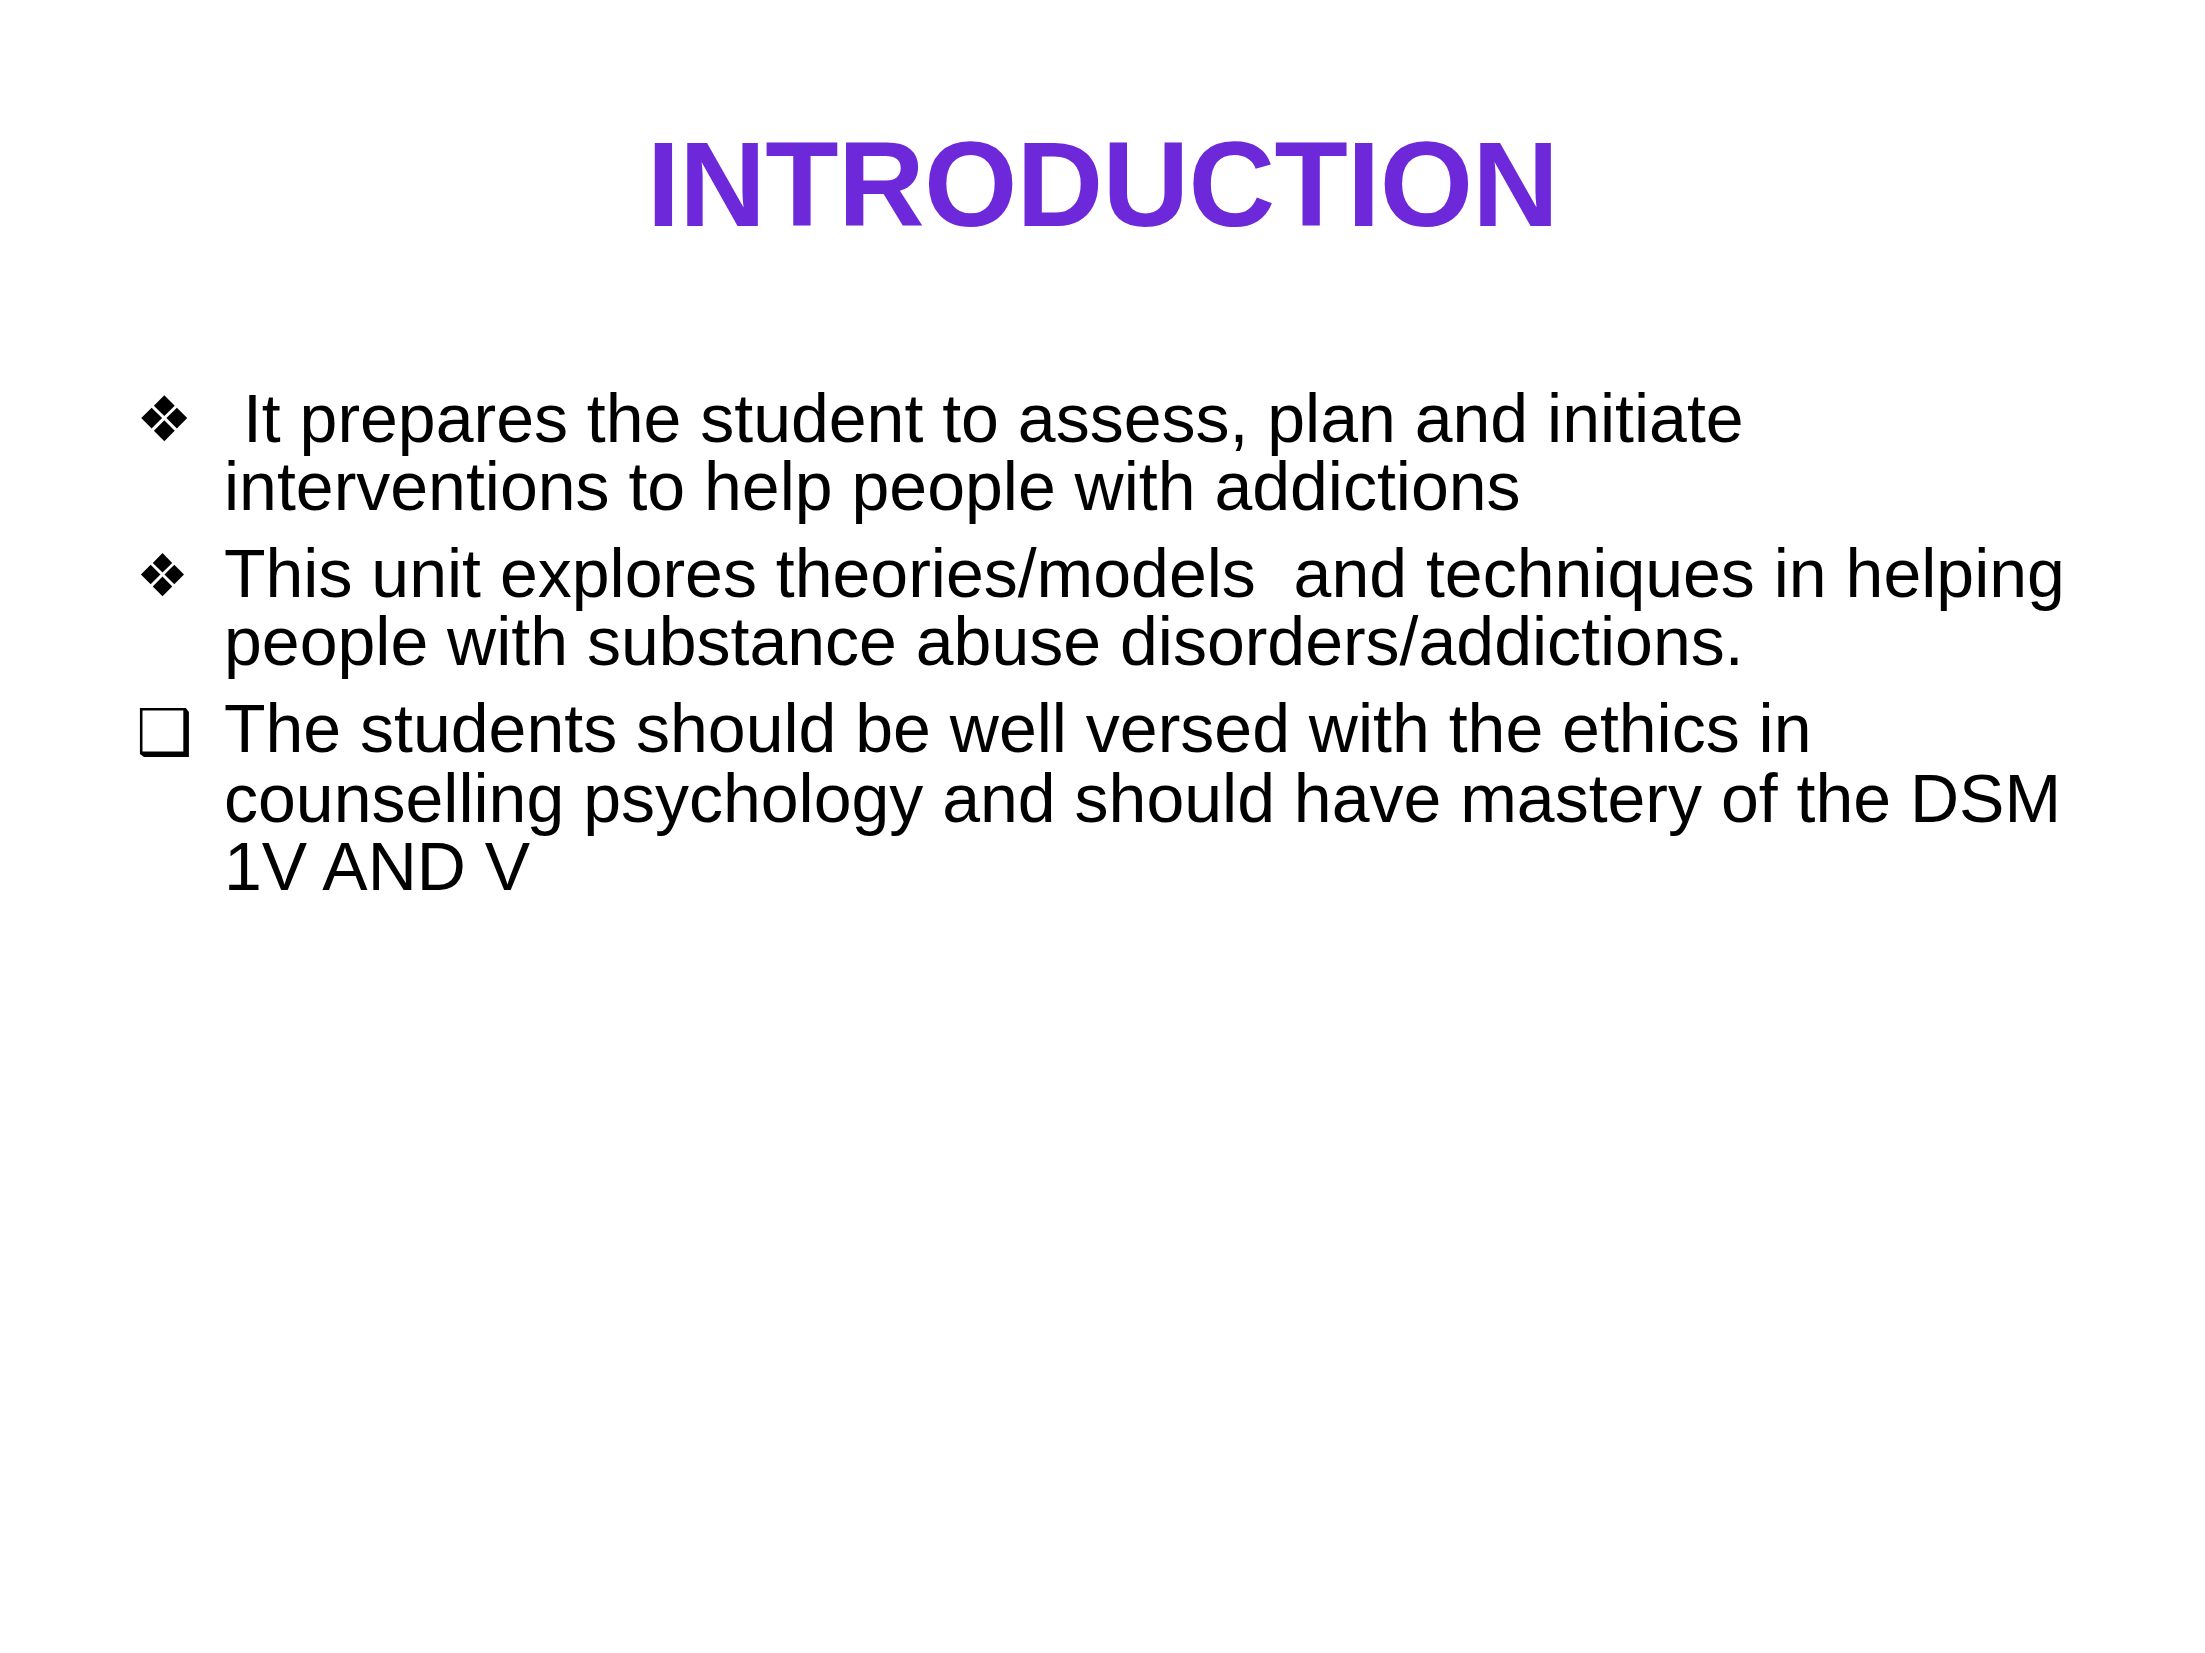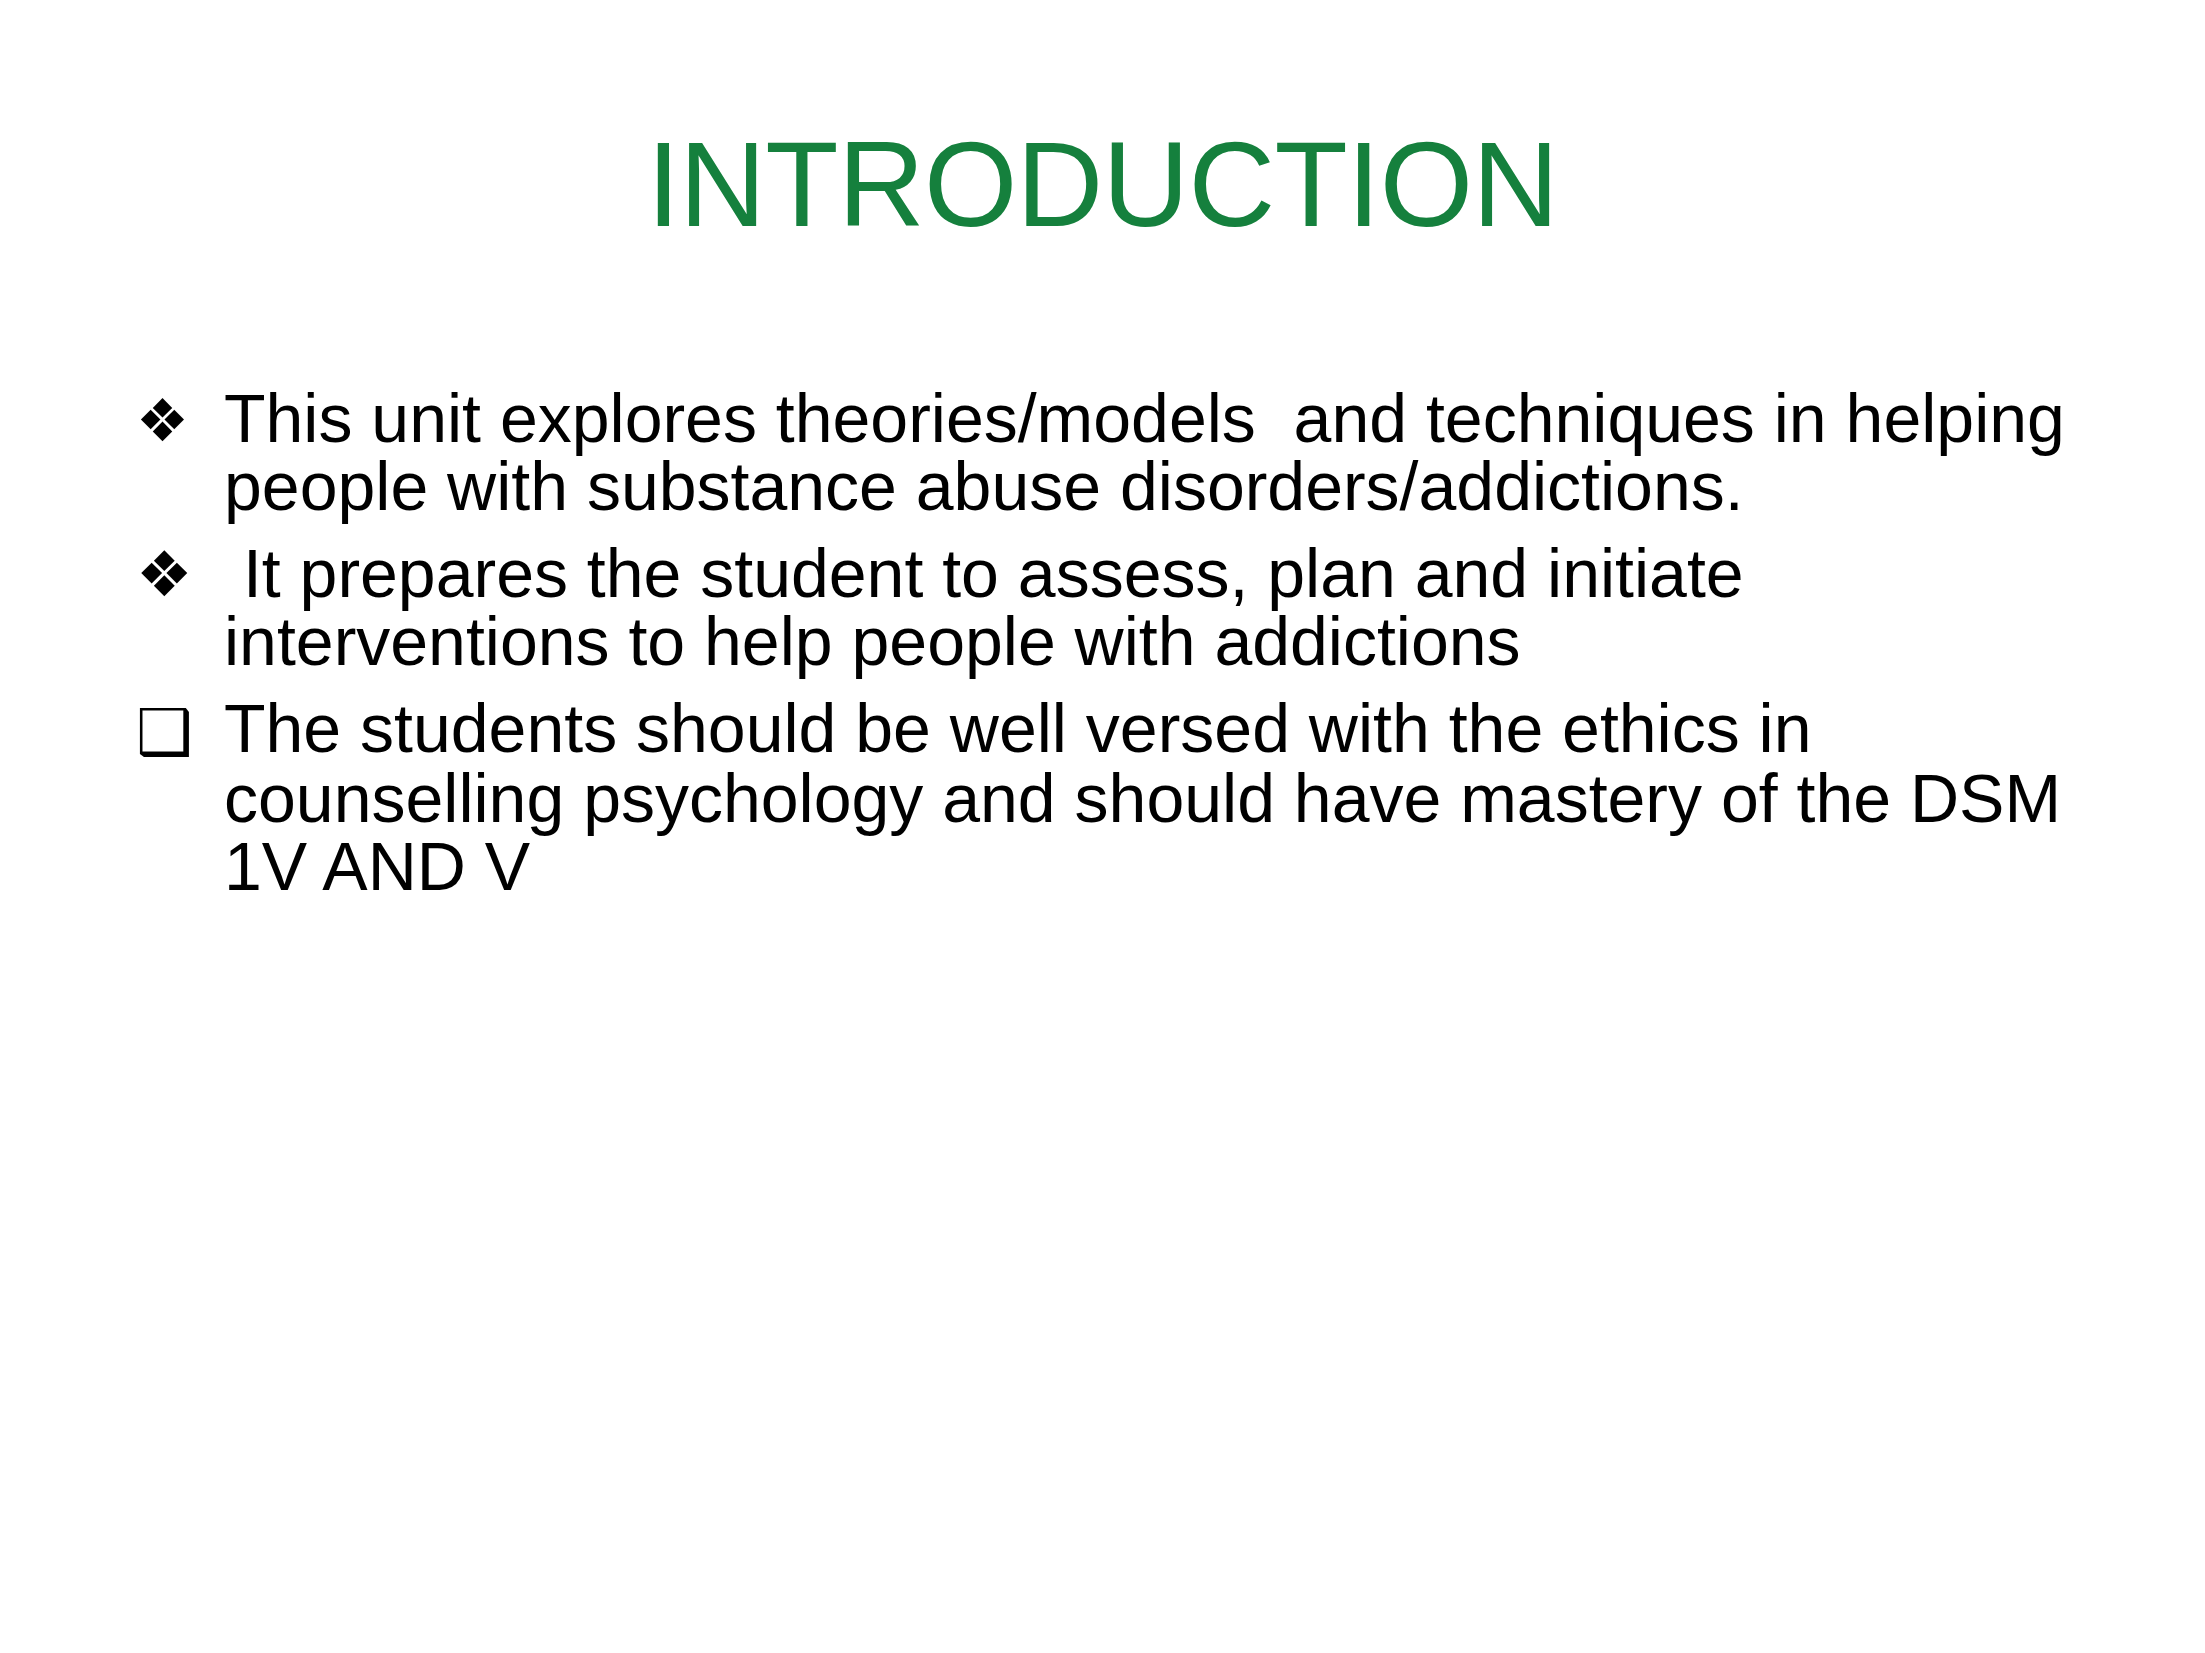--- a/index.html
+++ b/index.html
@@ -26,25 +26,25 @@
   .title-block {
     position: absolute;
     left: 110px;
     top: 121px;
     width: 1985px;
     text-align: center;
   }
   .slide-title {
     display: block;
     font-family: "Liberation Sans", "DejaVu Sans", sans-serif;
-    font-weight: 400;
+    font-weight: 700;
     font-size: 120px;
     line-height: 1.05;
     letter-spacing: -0.7px;
-    color: #15803d;
+    color: #6d28d9;
     white-space: pre;
     text-align: center;
   }
 
   
   .body-block {
     position: absolute;
     left: 136px;
     top: 384px;
     width: 1985px;
@@ -102,23 +102,23 @@
 <body>
 
 <div class="slide">
 
   <div class="title-block">
     <span class="slide-title">INTRODUCTION</span>
   </div>
 
   <div class="body-block">
 
+    <p class="para" id="para-2"><span class="marker diamond wide">❖</span><span class="ptext"> It prepares the student to assess, plan and initiate interventions to help people with addictions</span></p>
+
     <p class="para" id="para-1"><span class="marker diamond">❖</span><span class="ptext">This unit explores theories/models  and techniques in helping people with substance abuse disorders/addictions.</span></p>
-
-    <p class="para" id="para-2"><span class="marker diamond wide">❖</span><span class="ptext"> It prepares the student to assess, plan and initiate interventions to help people with addictions</span></p>
 
     <p class="para" id="para-3"><span class="marker square">❑</span><span class="ptext">The students should be well versed with the ethics in counselling psychology and should have mastery of the DSM 1V AND V</span></p>
 
 
   </div>
 
 </div>
 
 
 </body></html>

